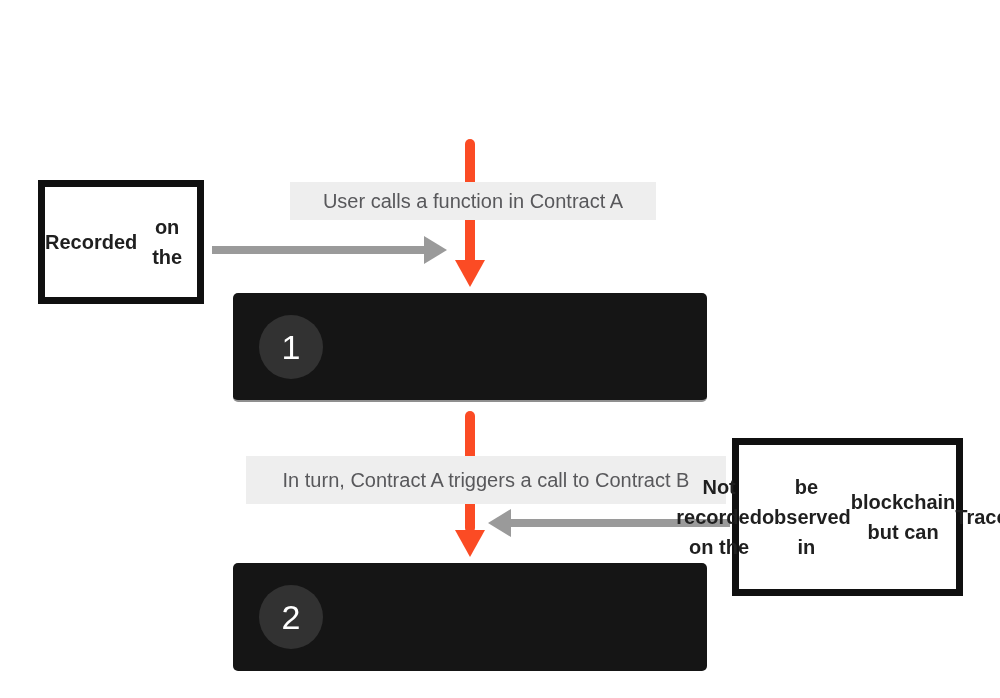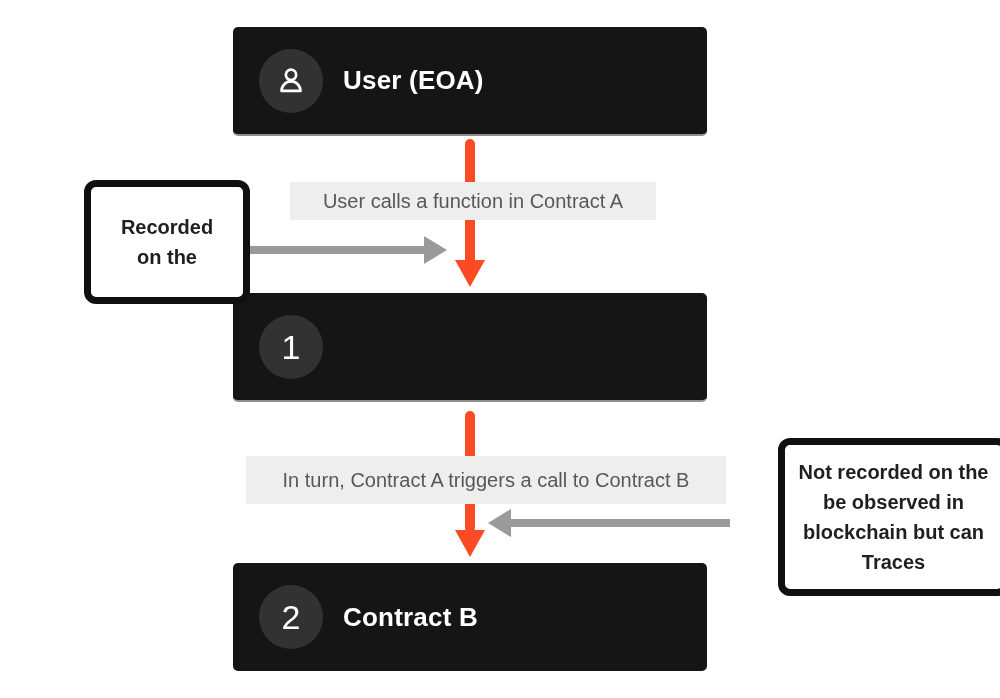--- a/index.html
+++ b/index.html
@@ -33,53 +33,42 @@
   .ohead2{top:530px;}
   
   .flow-label{
     position:absolute;background:#eeeeee;color:#58585b;font-size:20px;z-index:2;
     display:flex;align-items:center;justify-content:center;text-align:center;
   }
   .flow-label1{left:290px;top:182px;width:366px;height:38px;}
   .flow-label2{left:246px;top:456px;width:480px;height:48px;}
   
   .annotation{
-    position:absolute;background:#ffffff;border:7px solid #101010;border-radius:12px;
-    box-sizing:border-box;display:flex;flex-direction:column;align-items:center;justify-content:center;
-    color:#1f1f1f;font-size:20px;font-weight:700;text-align:center;line-height:30px;z-index:2;margin-left:46px;
+    position:absolute;background:#ffffff;border:7px solid #101010;border-radius:0;
+    box-sizing:border-box;display:flex;align-items:center;justify-content:center;
+    color:#1f1f1f;font-size:20px;font-weight:700;text-align:center;line-height:30px;z-index:2;
   }
   .annotation-left{left:38px;top:180px;width:166px;height:124px;}
   .annotation-right{left:732px;top:438px;width:231px;height:158px;}
   .annotation span{display:block;}
   
   .gshaft{position:absolute;height:8px;background:#9a9a9a;z-index:1;}
   .gshaft1{left:212px;top:246px;width:214px;}
   .gshaft2{left:511px;top:519px;width:219px;}
   .ghead{position:absolute;width:0;height:0;z-index:1;
     border-top:14px solid transparent;border-bottom:14px solid transparent;}
   .ghead-right{left:424px;top:236px;border-left:23px solid #9a9a9a;}
   .ghead-left{left:488px;top:509px;border-right:23px solid #9a9a9a;}
   .icon-svg{display:block;}
 </style>
 </head>
 <body>
 
 <div class="canvas">
 
-  <div class="node node-user edge-line">
-    <div class="badge">
-      <span>
-        <svg class="icon-svg" width="36" height="36" viewBox="0 0 32 32">
-          <circle cx="16" cy="10.5" r="4.6" fill="none" stroke="#ffffff" stroke-width="2.4"></circle>
-          <path d="M7.6 24.8 a8.4 8.4 0 0 1 16.8 0 z" fill="none" stroke="#ffffff" stroke-width="2.4" stroke-linejoin="round"></path>
-        </svg>
-      </span>
-    </div>
-    <div class="node-title">User (EOA)</div>
-  </div>
 
   <div class="oshaft oshaft1"></div>
   <div class="ohead ohead1"></div>
 
   <div class="flow-label flow-label1">User calls a function in Contract A</div>
 
   <div class="node node-a edge-line">
     <div class="badge">
       <span class="badge-num">1</span>
     </div>
@@ -87,21 +76,20 @@
 
   <div class="oshaft oshaft2"></div>
   <div class="ohead ohead2"></div>
 
   <div class="flow-label flow-label2">In turn, Contract A triggers a call to Contract B</div>
 
   <div class="node node-b">
     <div class="badge">
       <span class="badge-num">2</span>
     </div>
-    <div class="node-title">Contract B</div>
   </div>
 
   <div class="annotation annotation-left">
     <span>Recorded</span>
     <span>on the</span>
   </div>
   <div class="gshaft gshaft1"></div>
   <div class="ghead ghead-right"></div>
 
   <div class="annotation annotation-right">

